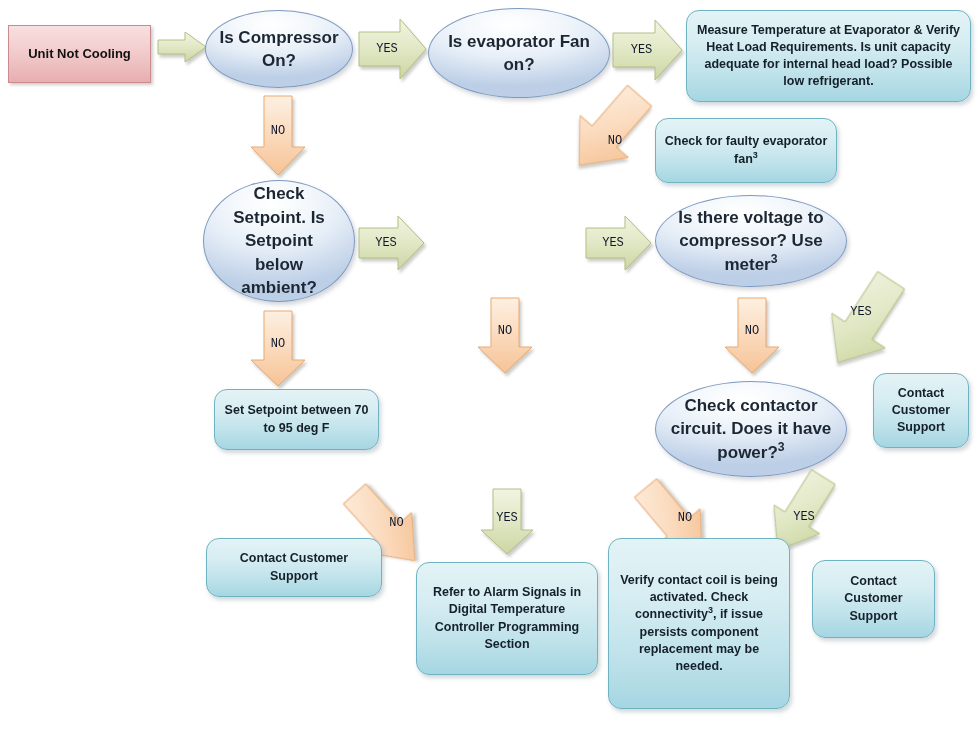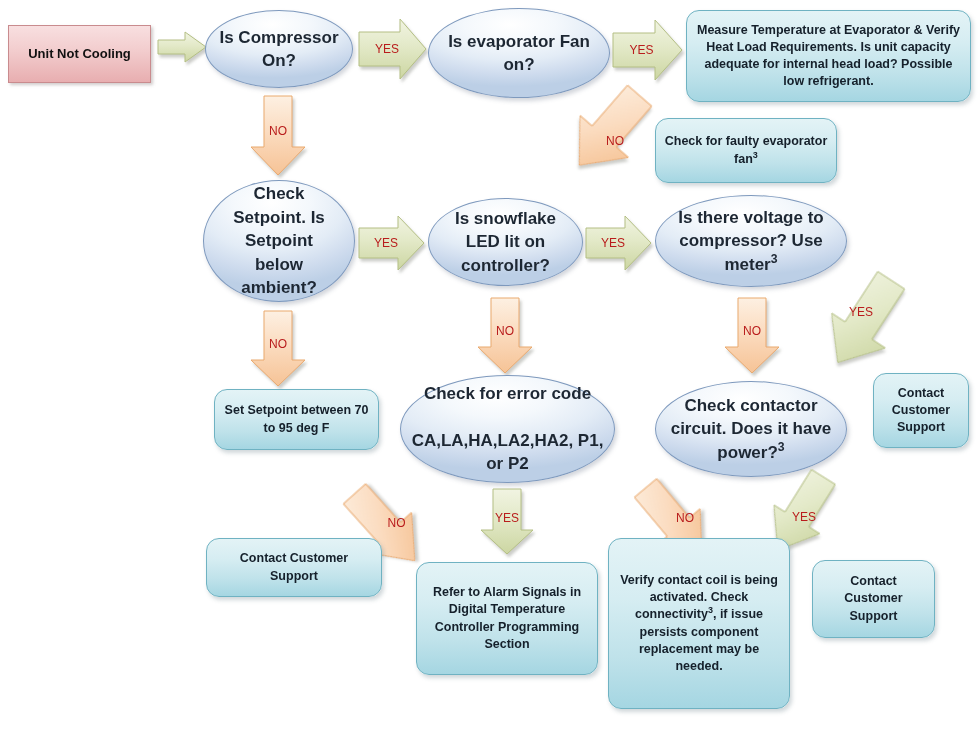--- a/index.html
+++ b/index.html
@@ -71,22 +71,23 @@
     display: flex;
     align-items: center;
     justify-content: center;
   }
   .arrow svg { position: absolute; left: 0; top: 0; overflow: visible; }
   .arrow .alabel {
     position: relative;
     z-index: 3;
     font-size: 12px;
     font-weight: normal;
-    color: #b91c1c;
+    color: #0f172a;
     pointer-events: none;
+    font-family: Liberation Mono, monospace;
   }
   .arrow.rot-a { }
 </style>
 </head>
 <body>
 
 <div id="canvas">
 
   <svg width="0" height="0" style="position:absolute">
     <defs>
@@ -178,23 +179,20 @@
     <span class="txt" style="padding:0 28px;">Check Setpoint.  Is Setpoint below ambient?</span>
   </div>
 
   <div class="arrow" style="left:358px; top:212px; width:68px; height:62px;">
     <svg width="68" height="62" viewBox="0 0 68 62">
       <polygon points="1,16 40,16 40,4 66,31 40,58 40,46 1,46" fill="url(#gGreen)" stroke="#b4bf84" stroke-width="1" filter="url(#dshadow)"></polygon>
     </svg>
     <span class="alabel" style="margin-left:-12px;">YES</span>
   </div>
 
-  <div class="node ellipse" style="left:428px; top:198px; width:155px; height:88px;">
-    <span class="txt">Is snowflake LED lit on controller?</span>
-  </div>
 
   <div class="arrow" style="left:585px; top:212px; width:68px; height:62px;">
     <svg width="68" height="62" viewBox="0 0 68 62">
       <polygon points="1,16 40,16 40,4 66,31 40,58 40,46 1,46" fill="url(#gGreen)" stroke="#b4bf84" stroke-width="1" filter="url(#dshadow)"></polygon>
     </svg>
     <span class="alabel" style="margin-left:-12px;">YES</span>
   </div>
 
   <div class="node ellipse" style="left:655px; top:195px; width:192px; height:92px;">
     <span class="txt">
@@ -229,26 +227,20 @@
     <svg width="60" height="78" viewBox="0 0 60 78">
       <polygon points="16,1 44,1 44,50 57,50 30,76 3,50 16,50" fill="url(#gOrange)" stroke="#e9a96e" stroke-width="1" filter="url(#dshadow)"></polygon>
     </svg>
     <span class="alabel" style="margin-top:-10px;">NO</span>
   </div>
 
   <div class="node tealbox" style="left:192px; top:389px; width:165px; height:61px;margin-left:22px;">
     <span class="txt">Set Setpoint between 70 to 95 deg F</span>
   </div>
 
-  <div class="node ellipse" style="left:400px; top:375px; width:215px; height:108px;">
-    <span class="txt">
-      <span>Check for error code</span><br><br>
-      <span>CA,LA,HA,LA2,HA2, P1, or P2</span>
-    </span>
-  </div>
 
   <div class="node ellipse" style="left:655px; top:381px; width:192px; height:96px;">
     <span class="txt">
       <span>Check contactor circuit. Does it have power?</span><sup>3</sup>
     </span>
   </div>
 
   <div class="node tealbox" style="left:873px; top:373px; width:96px; height:75px;">
     <span class="txt" style="padding:0 16px;">Contact Customer Support</span>
   </div>

